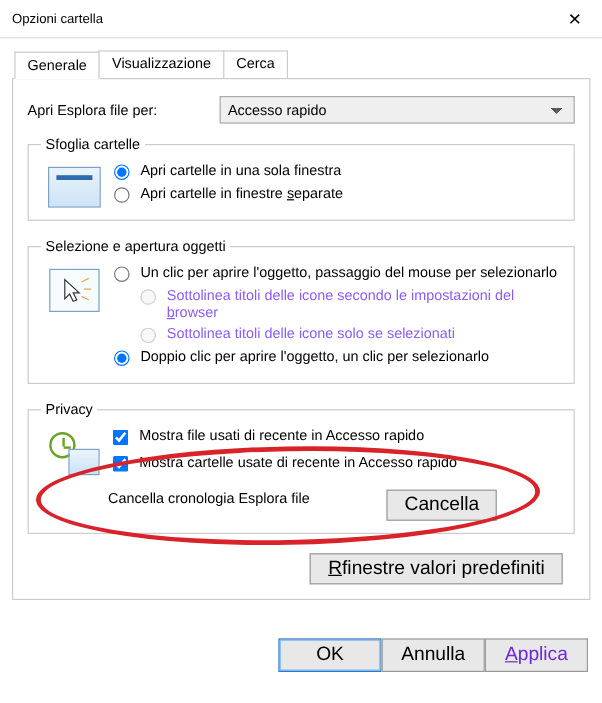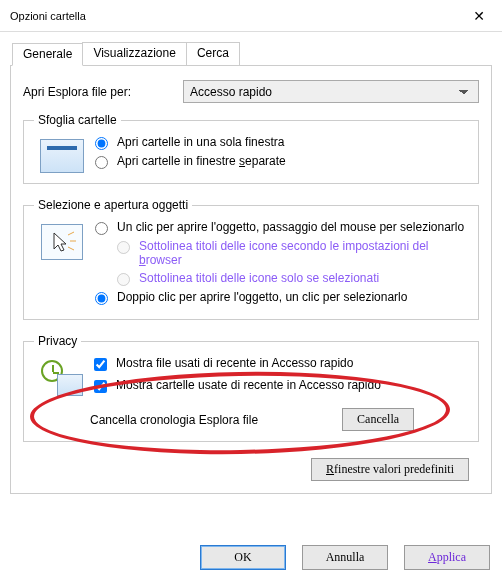--- a/index.html
+++ b/index.html
@@ -81,33 +81,32 @@
   .opts-col { flex:1; }
   .radio-row, .check-row { display:flex; align-items:flex-start; margin-bottom:4px; gap:6px;}
   .radio-row input, .check-row input { margin-top:2px; }
   .radio-row.sub { margin-left: 22px; color:#888;}
   .radio-row.sub input { }
   .disabled { color:#8b5cf6; }
   .btn {
     border: 1px solid #999;
     background: #e8e8e8;
     padding: 3px 14px;
-    font-size: 12px;
+    font-size: 16px;
     min-width: 70px;
     text-align:center;
-    font-family:Liberation Serif, serif;
   }
   .btn.disabled { color:#6d28d9; }
   .restore-row { text-align:right; margin: 0 10px 0 0; padding-top:2px;}
   .footer {
     position:absolute;
-    bottom:16px;
+    bottom:26px;
     right:12px;
     display:flex;
-    gap:16px;
+    gap:0;
   }
   .footer .btn { min-width:86px; padding:4px 14px;}
   .footer .btn.primary { border:1px solid #2a7ad2; box-shadow: inset 0 0 0 1px #7eb6ee;}
   .u { text-decoration: underline; }
   
   .ico-folder {
     width:44px;height:34px;border:1px solid #7da0c4;
     background:linear-gradient(#eaf3fc,#cde3f7);
     position:relative;
   }
@@ -129,21 +128,21 @@
     border:4px solid #d8232a;
     border-radius:50%;
     width:420px;
     height:82px;
     left:30px;
     top:372px;
     transform: rotate(-1deg);
     pointer-events:none;
     z-index:5;
   }
-  .privacy-clear { display:flex; align-items:center; margin-top:8px; gap:84px; padding-left:0;}
+  .privacy-clear { display:flex; margin-top:8px; gap:64px; padding-left:0;}
   .privacy-clear .lbl{ flex:0 0 auto; margin-left: 56px;}
 </style>
 </head>
 <body>
 
 <div class="titlebar">
   <span class="title">Opzioni cartella</span>
   <div class="close-btn">
     <span>✕</span>
   </div>

